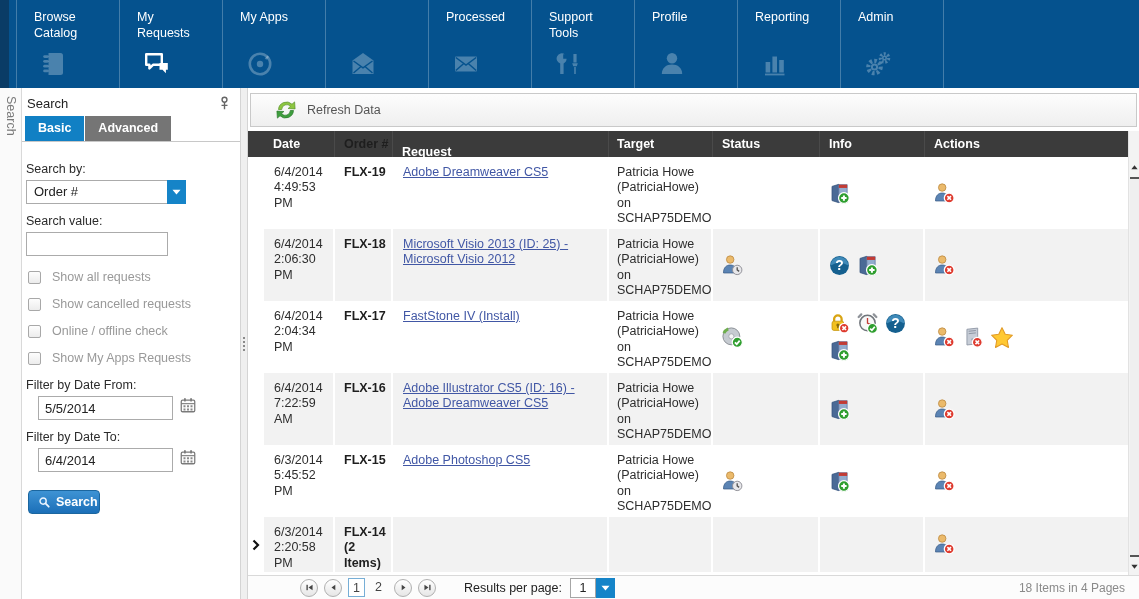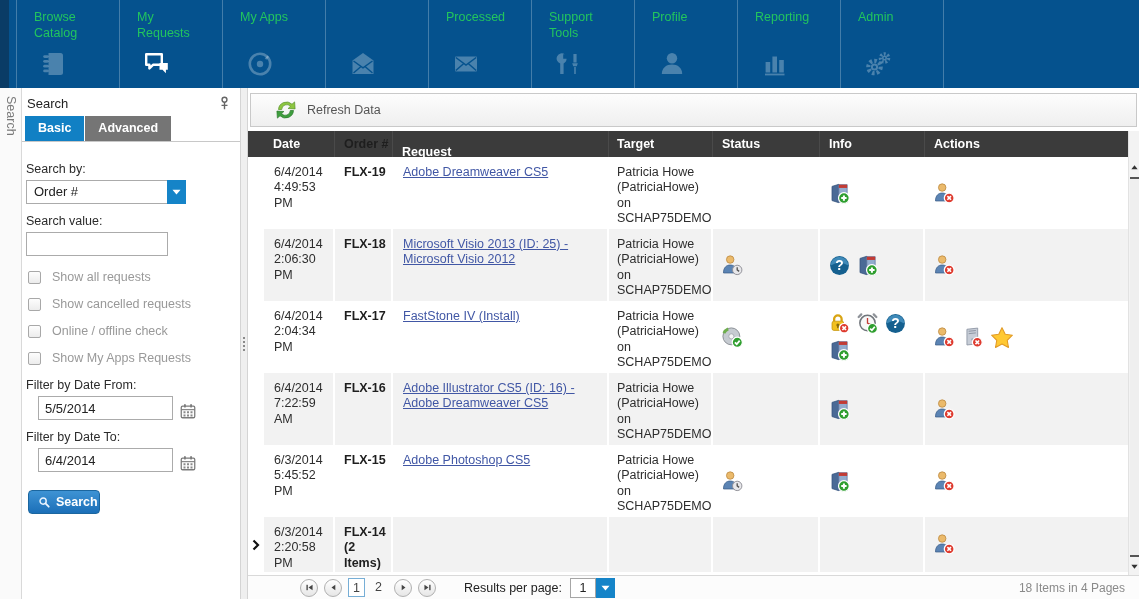--- a/index.html
+++ b/index.html
@@ -5,21 +5,21 @@
   * { margin:0; padding:0; box-sizing:border-box; }
   html,body { width:1139px; height:599px; overflow:hidden; }
   body { font-family:"Liberation Sans",sans-serif; font-size:12.5px; background:#fff; color:#333; }
   svg { display:block; width:100%; height:100%; }
 
   
   .top-nav { height:88px; background:#05528E; display:flex; padding-left:16px; position:relative; }
   .top-nav::before { content:""; position:absolute; left:0; top:0; width:9px; height:100%; background:#0A3C66; }
   .nav-tabs { display:flex; }
   .nav-tabs::after { content:""; display:block; border-left:1px solid rgba(255,255,255,0.25); }
-  .nav-tab { width:103px; flex:none; position:relative; border-left:1px solid rgba(255,255,255,0.25); color:#22c55e; cursor:pointer; }
+  .nav-tab { width:103px; flex:none; position:relative; border-left:1px solid rgba(255,255,255,0.25); color:#ffffff; cursor:pointer; }
   .nav-label { padding:9px 6px 0 17px; max-width:95px; line-height:1.3; font-size:12.5px; }
   .nav-icon { position:absolute; left:23px; top:50px; width:28px; height:28px; color:rgba(255,255,255,0.28); }
   .nav-tab.active .nav-icon { color:#ffffff; }
 
   
   .content { display:flex; height:511px; }
 
   .side-strip { width:22px; background:#FAFAFA; border-right:1px solid #D9D9D9; flex:none; }
   .vertical-tab { writing-mode:vertical-rl; color:#7A7A7A; font-size:12.5px; padding-top:8px; margin-left:4px; cursor:pointer; }
 
@@ -36,21 +36,21 @@
   .combo { display:flex; width:160px; height:24px; }
   .combo-value { flex:1; border:1px solid #ABABAB; border-right:none; background:#fff; line-height:22px; padding-left:7px; font-size:13px; color:#222; }
   .combo-btn { width:19px; background:#1584C8; display:flex; align-items:center; justify-content:center; cursor:pointer; }
   .combo-btn svg { width:9px; height:6px; }
   .sb-input { width:142px; height:24px; border:1px solid #ABABAB; padding:2px 6px; font-family:"Liberation Sans",sans-serif; font-size:13px; color:#222; }
   .sb-input.date { width:135px; }
   #checkboxes { margin-top:14px; }
   .cb-row { display:flex; align-items:center; gap:11px; margin:0 0 13px 2px; cursor:pointer; }
   .cb-box { width:13px; height:13px; border:1px solid #A8A8A8; border-radius:2px; background:linear-gradient(#FDFDFD,#ECECEC); flex:none; }
   .cb-label { color:#999; }
-  .date-row { display:flex; align-items:flex-end; gap:6px;padding-left:12px; }
+  .date-row { display:flex; align-items:flex-start; gap:6px;padding-left:12px; }
   .cal { width:18px; height:18px; cursor:pointer; }
   .search-btn { margin-top:18px; margin-left:2px; width:72px; height:24px; background:linear-gradient(#3E93D4,#1B6FB8); border:1px solid #1B669F; border-radius:4px; color:#fff; font-weight:bold; font-size:12.5px; display:flex; align-items:center; gap:5px; padding:0 9px; cursor:pointer; }
   .mag { width:13px; height:13px; flex:none; }
 
   .splitter { width:8px; flex:none; background:#EFEFEF; border-left:1px solid #D4D4D4; border-right:1px solid #D4D4D4; position:relative; cursor:col-resize; }
   .dots { position:absolute; top:50%; left:50%; transform:translate(-50%,-50%); display:flex; flex-direction:column; gap:2px; }
   .dots i { width:2px; height:2px; background:#8A8A8A; display:block; }
 
   
   .main { flex:1; min-width:0; display:flex; flex-direction:column; background:#fff; }

